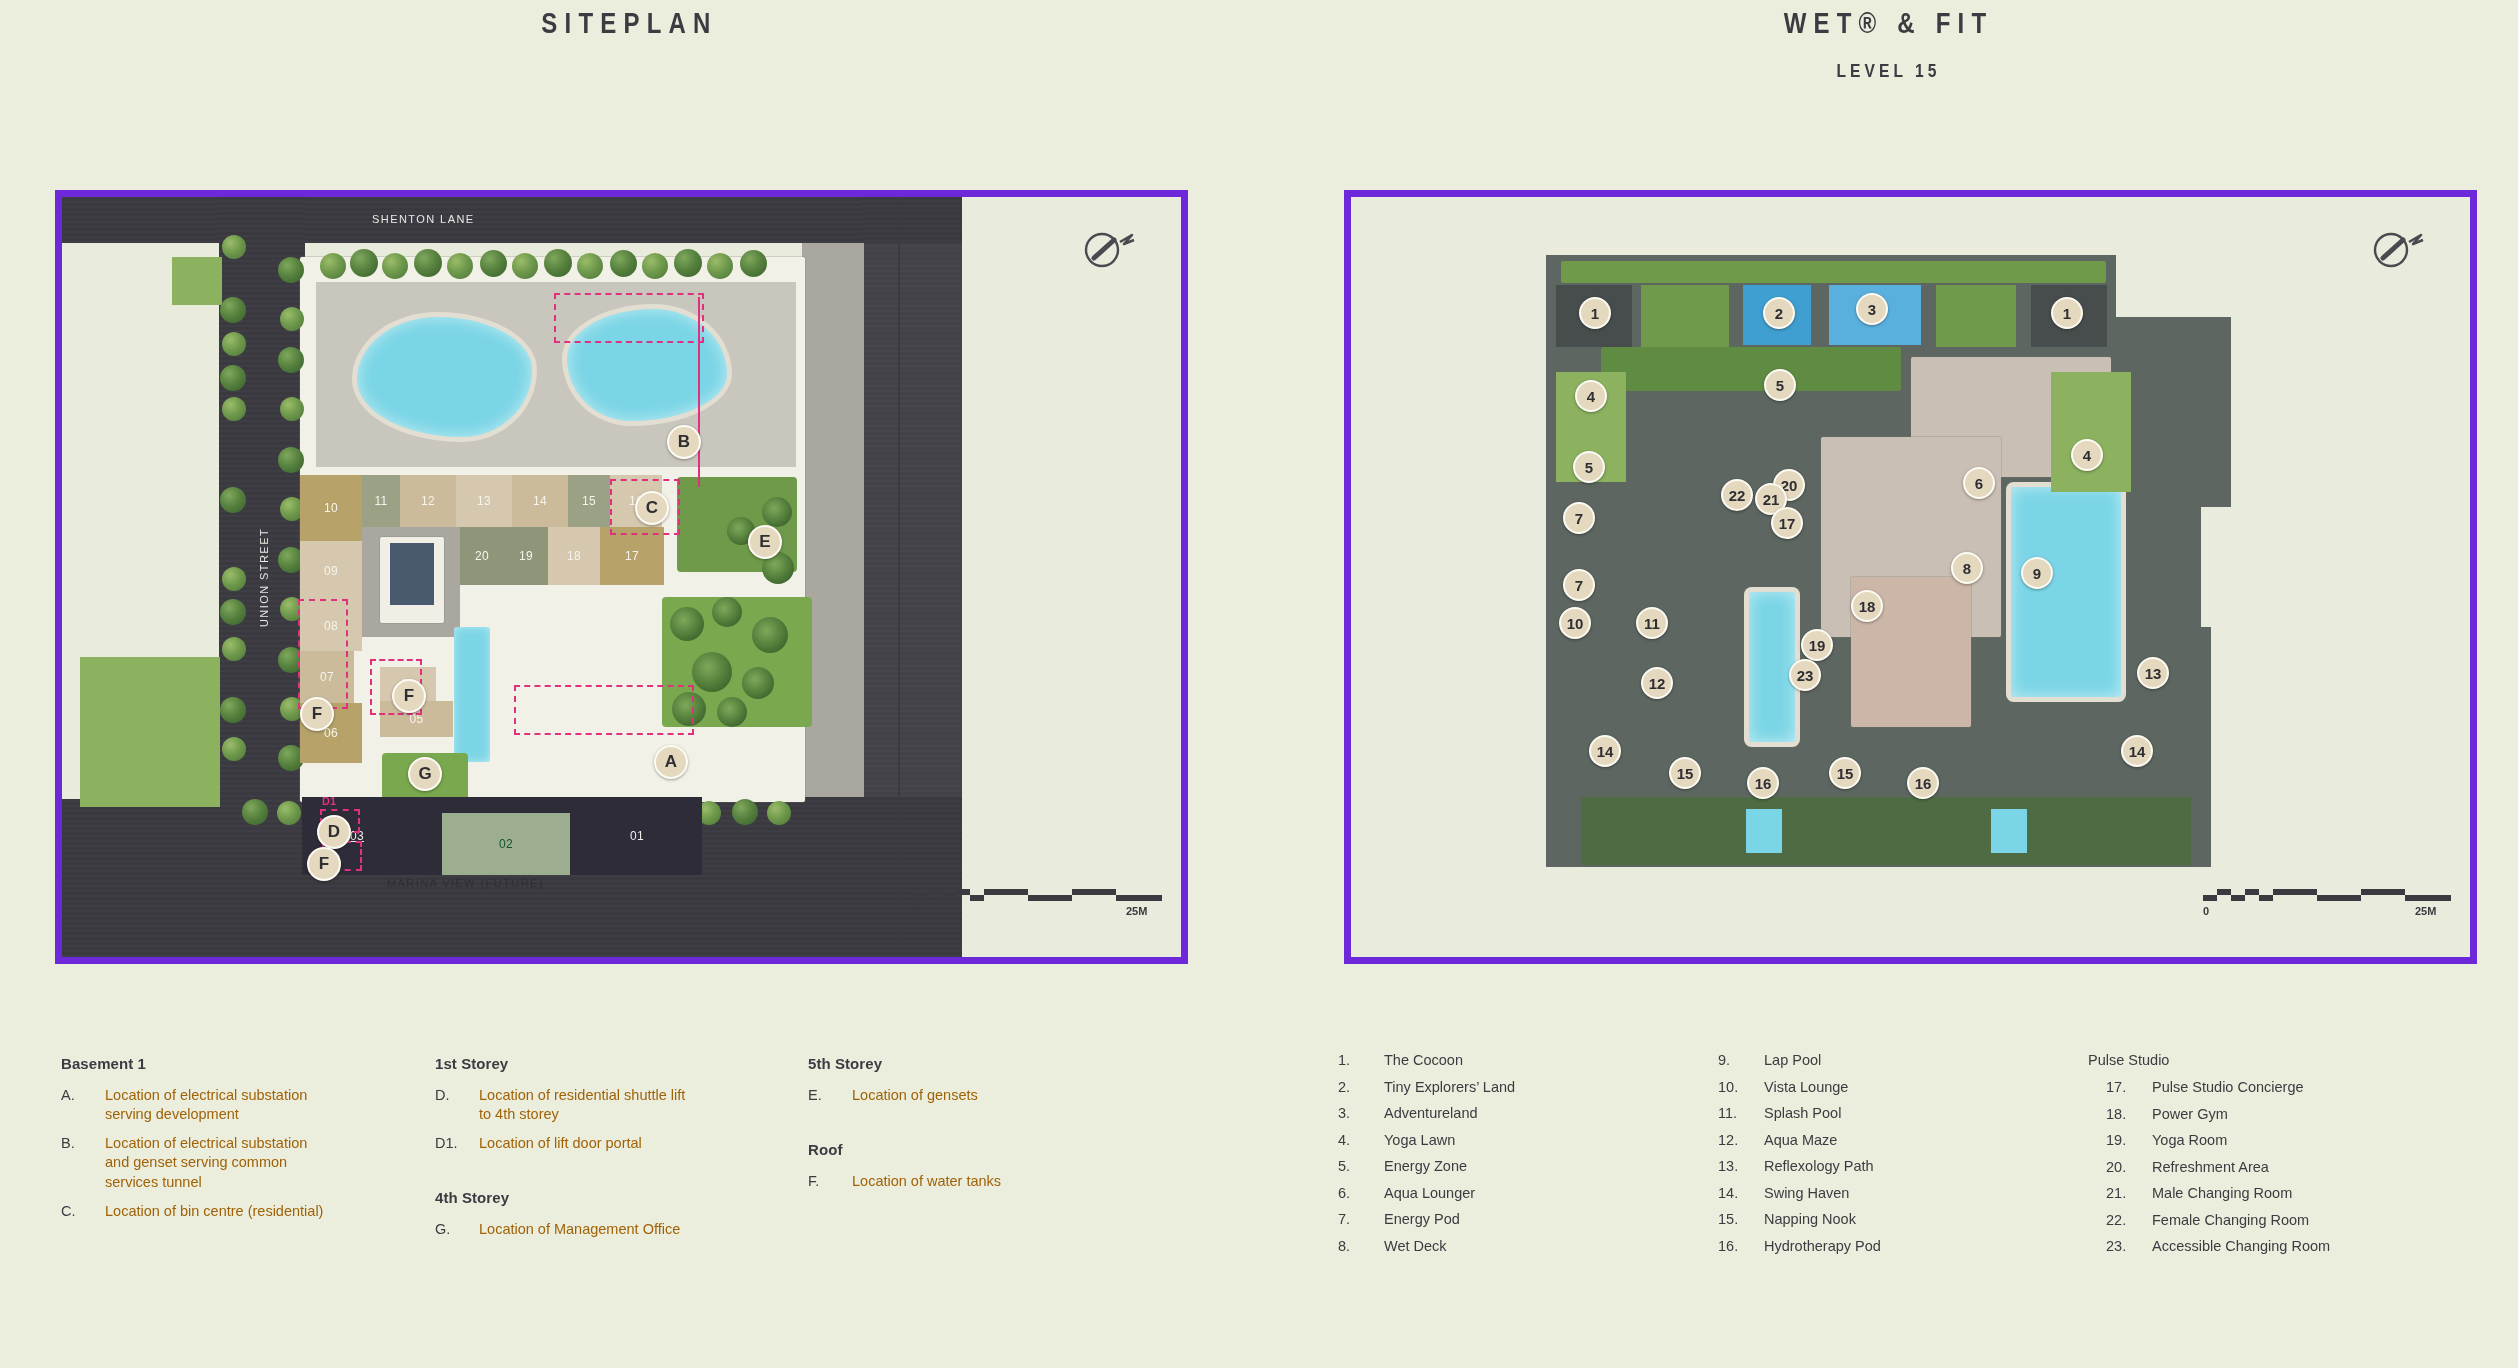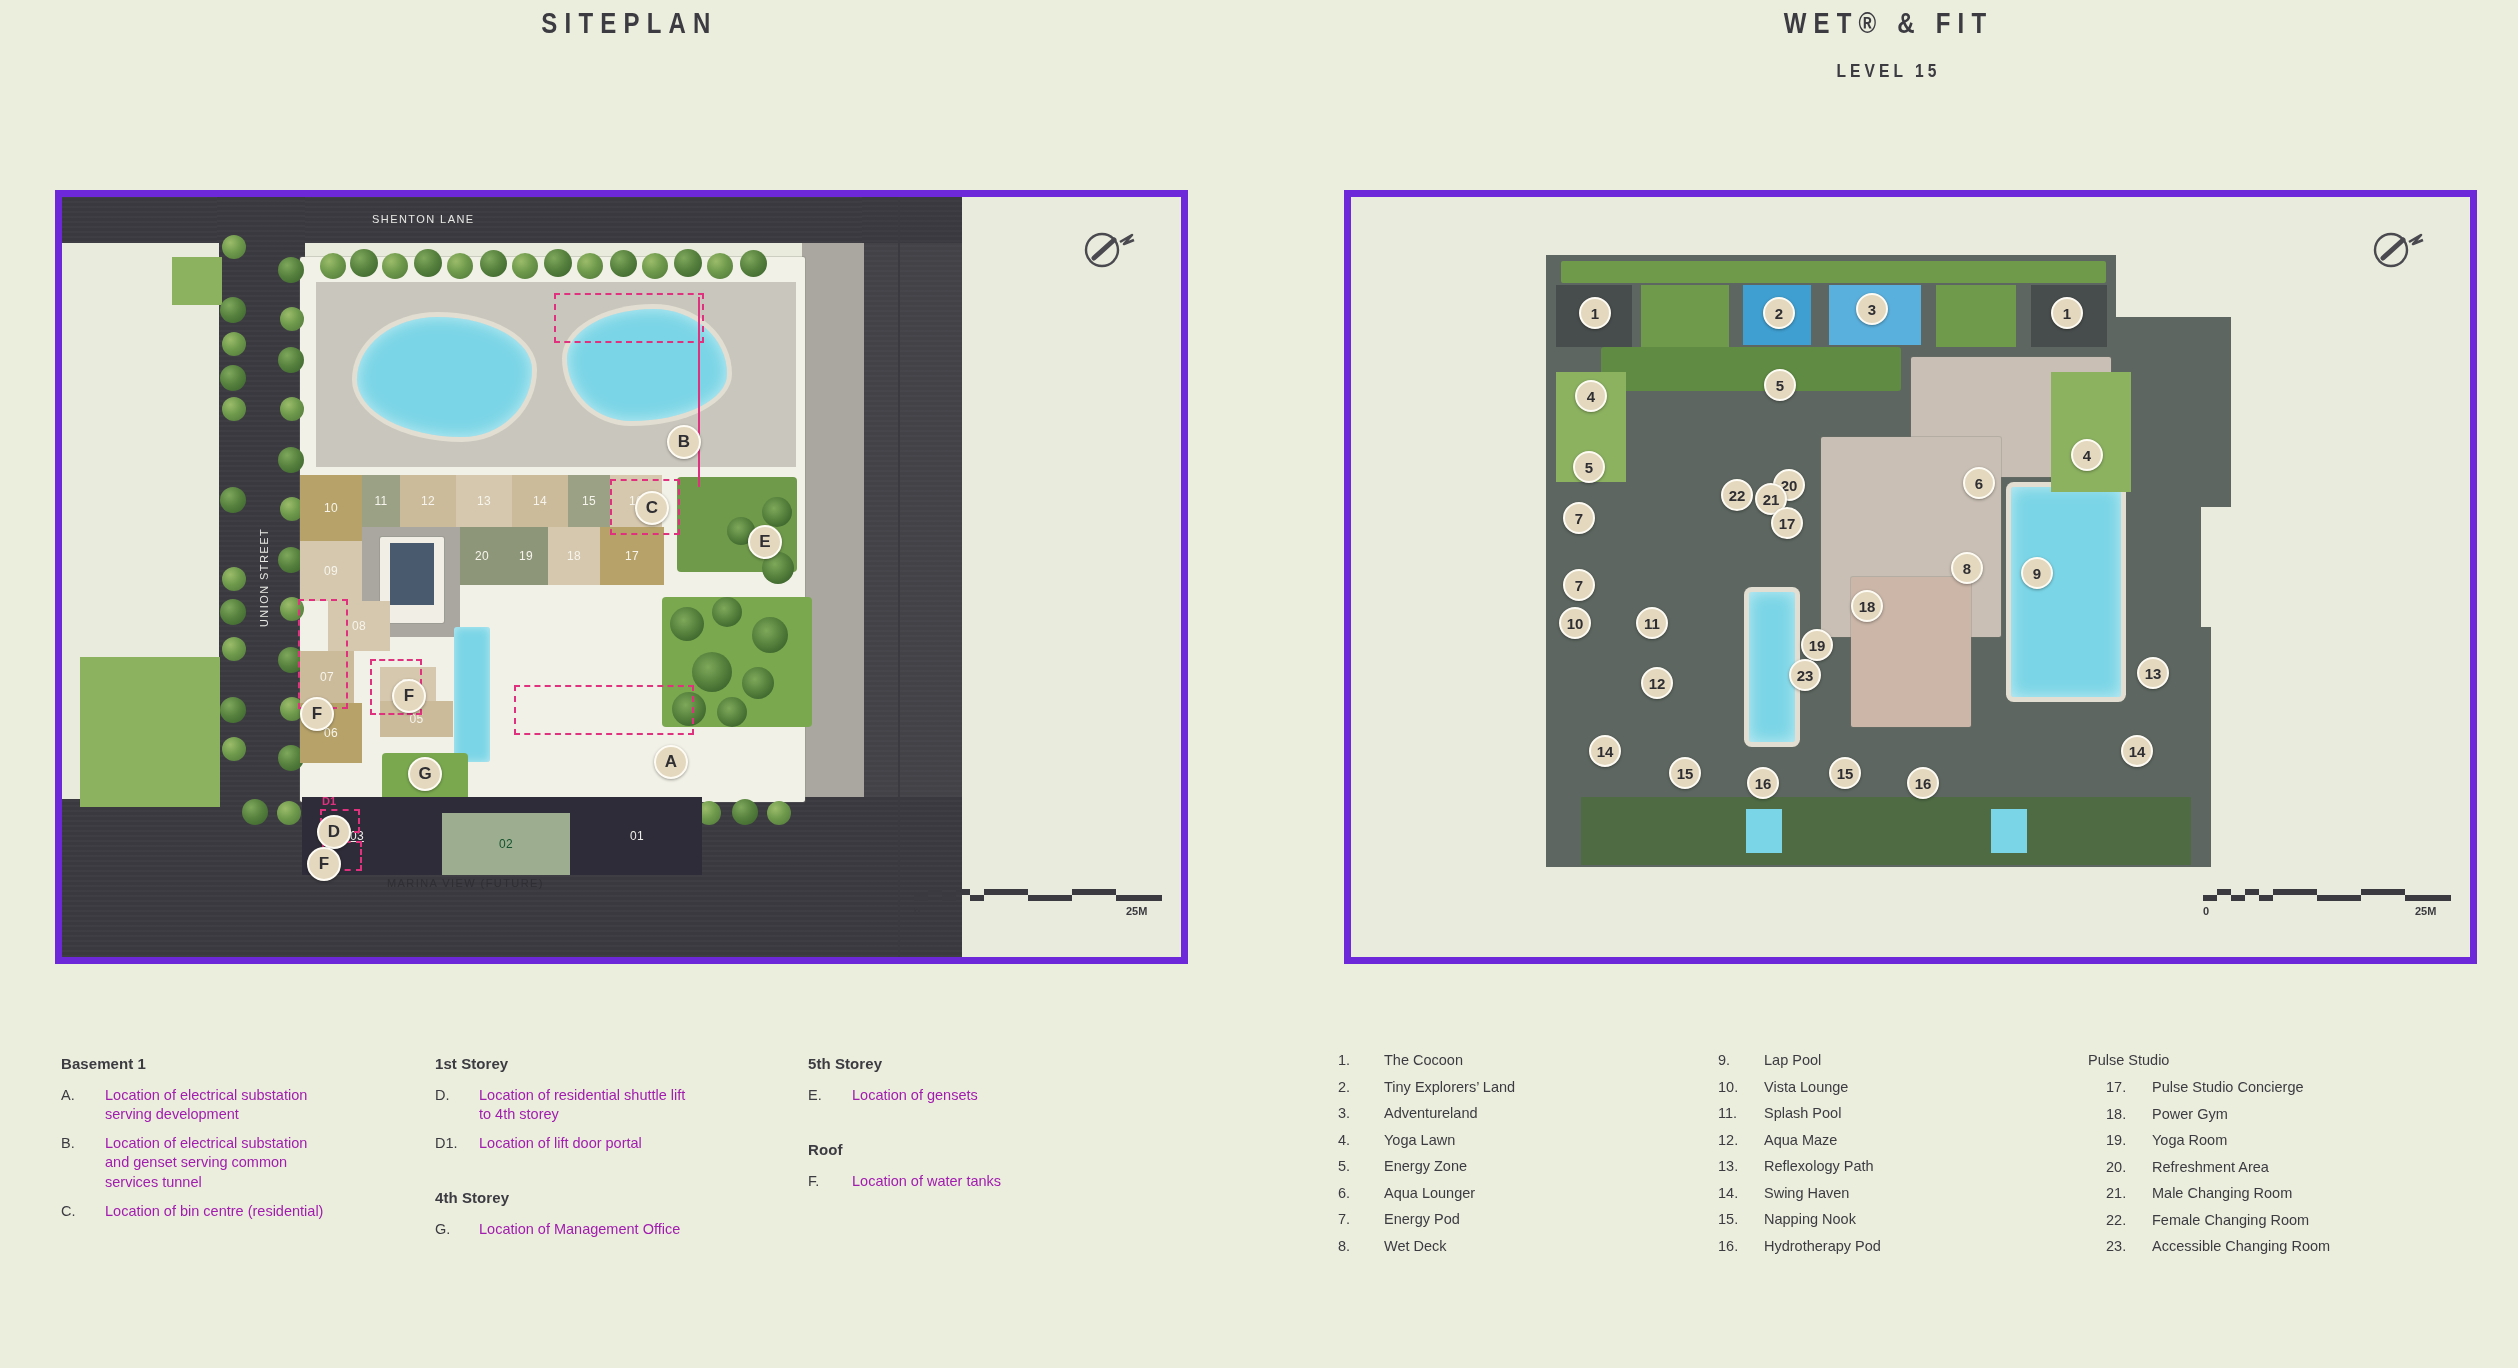--- a/index.html
+++ b/index.html
@@ -175,21 +175,21 @@
   }
   .legend-row { display: flex; margin-bottom: 10px; }
   .legend-key {
     color: #3c3b42;
     font-size: 14.5px;
     width: 44px;
     flex: 0 0 44px;
     line-height: 1.32;
   }
   .legend-val {
-    color: #a21caf;
+    color: #a16207;
     font-size: 14.5px;
     line-height: 1.32;
     white-space: pre-line;
   }
   .legend-gap { height: 26px; }
 
   .num-row { display: flex; margin-bottom: 10.5px; }
   .num-key { color:#3c3b42; font-size:14.5px; width: 46px; flex:0 0 46px; }
   .num-val { color:#3c3b42; font-size:14.5px; }
   .num-row.indent .num-key { margin-left: 18px; width: 46px; flex:0 0 46px; }
@@ -323,21 +323,21 @@
 
       <div class="blk sage2" style="left:398px;top:330px;width:44px;height:58px;">20</div>
       <div class="blk sage2" style="left:442px;top:330px;width:44px;height:58px;">19</div>
       <div class="blk tan3" style="left:486px;top:330px;width:52px;height:58px;">18</div>
       <div class="blk tan1" style="left:538px;top:330px;width:64px;height:58px;">17</div>
 
       <div class="deck2" style="left:300px;top:330px;width:98px;height:110px;background:#a9a7a0;"></div>
       <div class="podium" style="left:318px;top:340px;width:64px;height:86px;background:#f1efe5;"></div>
       <div class="deck2" style="left:328px;top:346px;width:44px;height:62px;background:#4a5a6e;"></div>
 
-      <div class="blk tan3" style="left:238px;top:404px;width:62px;height:50px;margin-left:28px;">08</div>
+      <div class="blk tan3" style="left:238px;top:404px;width:62px;height:50px;">08</div>
       <div class="blk tan2" style="left:238px;top:454px;width:54px;height:52px;">07</div>
       <div class="blk tan1" style="left:238px;top:506px;width:62px;height:60px;">06</div>
 
       <div class="blk tan3" style="left:318px;top:470px;width:56px;height:34px;">04</div>
       <div class="blk tan2" style="left:318px;top:504px;width:73px;height:36px;">05</div>
 
       <div class="pool pool-lap" style="left:392px;top:430px;width:36px;height:135px;box-shadow:inset 0 0 10px rgba(255,255,255,.5);"></div>
 
       <div class="lawn" style="left:320px;top:556px;width:86px;height:52px;"></div>
 

